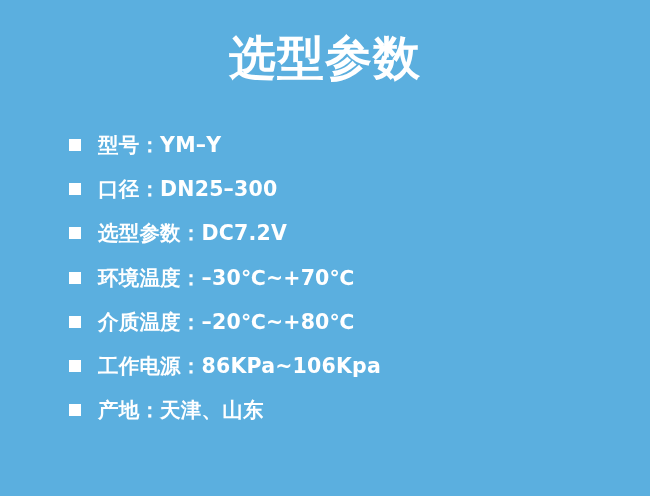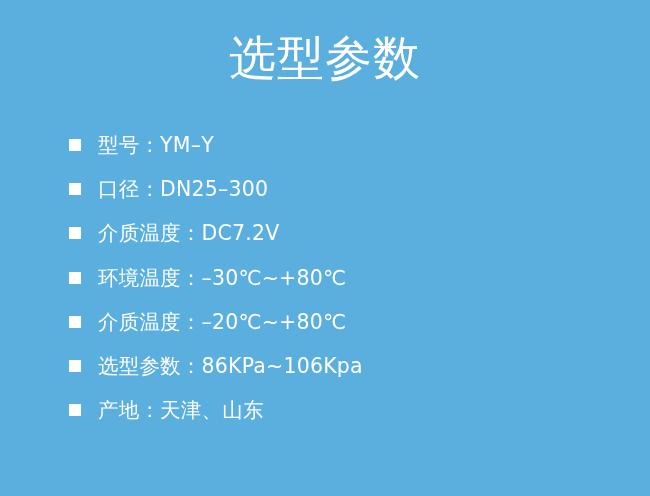--- a/index.html
+++ b/index.html
@@ -24,21 +24,21 @@
   #poster-title {
     position: absolute;
     left: 0;
     top: 27px;
     width: 650px;
     text-align: center;
     color: #ffffff;
     font-size: 47px;
     line-height: 62px;
     letter-spacing: 1px;
-    font-weight: 400;
+    font-weight: 700;
     white-space: nowrap;
   }
   #spec-list {
     position: absolute;
     left: 69px;
     top: 123px;
     width: 560px;
     margin: 0;
     padding: 0;
     list-style: none;
@@ -59,21 +59,21 @@
     width: 12px;
     height: 12px;
     background: #ffffff;
     display: block;
   }
   .spec-text {
     color: #ffffff;
     font-size: 20.5px;
     line-height: 24px;
     white-space: nowrap;
-    font-weight: 400;
+    font-weight: 700;
     letter-spacing: 0.2px;
   }
 </style>
 </head>
 <body>
 
 <div id="poster">
 
   <div id="poster-title">选型参数</div>
 
@@ -84,36 +84,36 @@
       <span class="spec-text">型号：YM–Y</span>
     </li>
 
     <li class="spec-row">
       <span class="bullet-icon"></span>
       <span class="spec-text">口径：DN25–300</span>
     </li>
 
     <li class="spec-row">
       <span class="bullet-icon"></span>
-      <span class="spec-text">介质温度：DC7.2V</span>
+      <span class="spec-text">选型参数：DC7.2V</span>
     </li>
 
     <li class="spec-row">
       <span class="bullet-icon"></span>
-      <span class="spec-text">环境温度：–30℃~+80℃</span>
+      <span class="spec-text">环境温度：–30℃~+70℃</span>
     </li>
 
     <li class="spec-row">
       <span class="bullet-icon"></span>
       <span class="spec-text">介质温度：–20℃~+80℃</span>
     </li>
 
     <li class="spec-row">
       <span class="bullet-icon"></span>
-      <span class="spec-text">选型参数：86KPa~106Kpa</span>
+      <span class="spec-text">工作电源：86KPa~106Kpa</span>
     </li>
 
 
     <li class="spec-row">
       <span class="bullet-icon"></span>
       <span class="spec-text">产地：天津、山东</span>
     </li>
 
   </ul>
 

